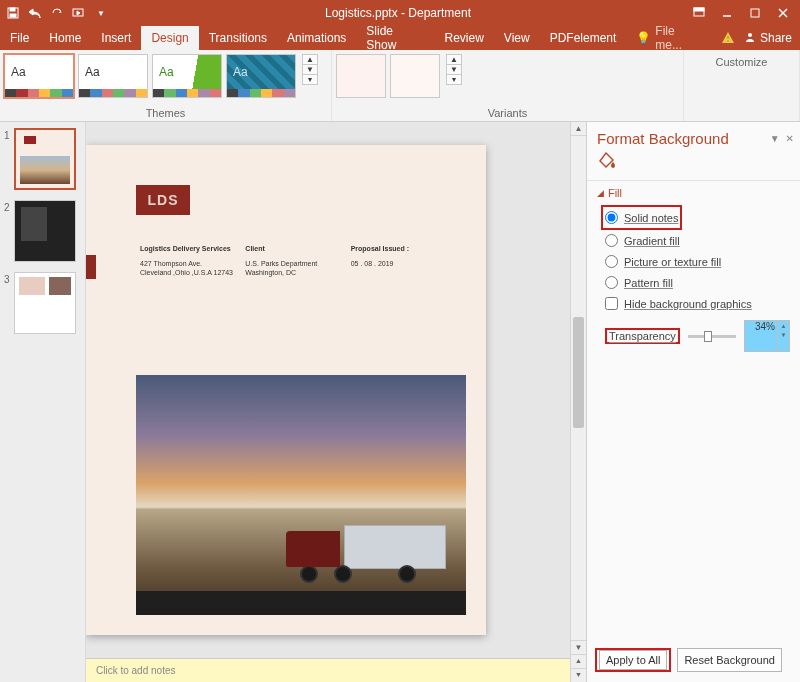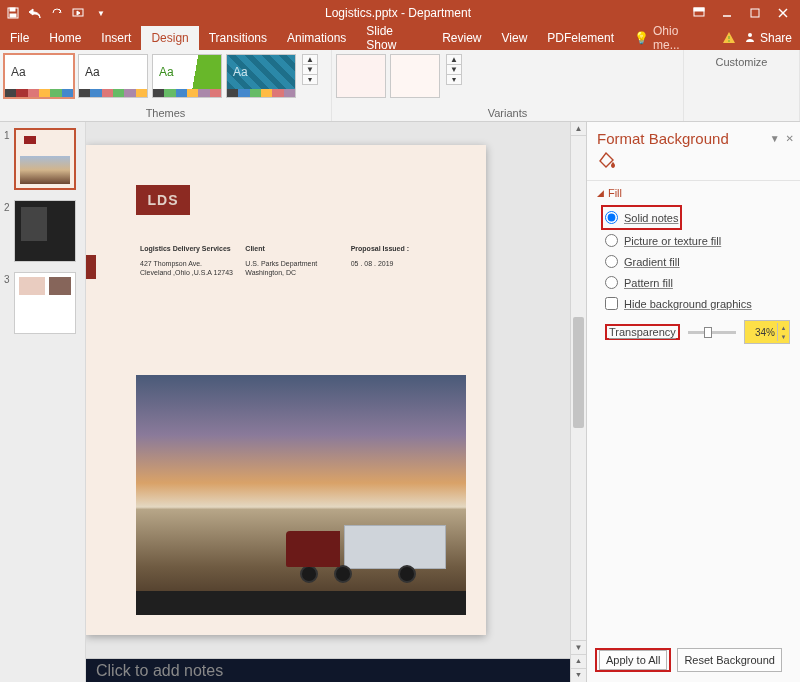--- a/index.html
+++ b/index.html
@@ -65,21 +65,21 @@
   .info-col .h { font-weight:600; margin-bottom:8px; font-size:7px; }
   .info-col .l { margin-bottom:2px; }
   .hero { position:absolute; left:50px; top:230px; width:330px; height:240px; background:linear-gradient(180deg,#4a5a78 0%, #8a7a9a 25%, #d9a268 45%, #e4d8c2 55%, #b7a688 56%, #6f5b42 80%, #3e2c1e 100%); overflow:hidden; }
   .hero .title { position:absolute; left:20px; top:18px; color:#fff; font-size:22px; font-weight:bold; line-height:24px; }
   .hero .truck { position:absolute; right:20px; bottom:20px; width:160px; height:70px; }
   .hero .truck::before { content:""; position:absolute; right:0; top:0; width:100px; height:42px; background:#cfd4da; border:1px solid #aab0b8; }
   .hero .truck::after { content:""; position:absolute; left:0; top:6px; width:54px; height:36px; background:#6b1a18; border-radius:4px 0 0 2px; }
   .hero .wheel1,.hero .wheel2,.hero .wheel3 { position:absolute; bottom:12px; width:18px; height:18px; background:#1a1a1a; border-radius:50%; border:2px solid #333; }
   .hero .wheel1{left:14px;} .hero .wheel2{left:48px;} .hero .wheel3{right:30px;}
   .hero .road { position:absolute; left:0; right:0; bottom:0; height:24px; background:#1f1f1f; }
-  .notes { height:24px; border-top:1px solid #ccc; background:#0f172a; display:flex; align-items:center; padding-left:10px; font-size:16px; color:#888; }
+  .notes { height:24px; border-top:1px solid #ccc; background:#fef9c3; display:flex; align-items:center; padding-left:10px; font-size:10px; color:#888; }
   .vs-canvas { width:16px; background:#efefef; border-left:1px solid #d4d4d4; display:flex; flex-direction:column; }
   .vs-canvas .ar { height:14px; display:flex; align-items:center; justify-content:center; font-size:8px; color:#666; border-bottom:1px solid #d4d4d4; }
   .vs-canvas .track { flex:1; position:relative; }
   .vs-canvas .thumb-bar { position:absolute; left:2px; right:2px; top:36%; height:22%; background:#c4c4c4; border-radius:2px; }
   .vs-canvas .arb { height:14px; display:flex; align-items:center; justify-content:center; font-size:8px; color:#666; border-top:1px solid #d4d4d4; }
   .vs-canvas .sm { height:14px; border-top:1px solid #d4d4d4; font-size:8px; display:flex; align-items:center; justify-content:center; color:#666; }
   
   .fb-pane { width:214px; background:#fafafa; border-left:1px solid #d0d0d0; display:flex; flex-direction:column; font-size:12px; }
   .fb-head { display:flex; align-items:center; padding:8px 6px 2px 10px; color:#b7472a; font-size:15px; }
   .fb-head .x { margin-left:auto; display:flex; gap:6px; font-size:10px; color:#888; }
@@ -90,21 +90,21 @@
   .fb-options input[type=radio], .fb-options input[type=checkbox] { margin:0; }
   .redbox { border:2px solid #c81d1d; padding:0 2px; display:inline-block; }
   .fb-row { display:flex; align-items:center; padding:6px 10px 6px 18px; gap:8px; font-size:11px; }
   .fb-row .lbl { text-decoration:underline; text-decoration-color:#999; text-underline-offset:2px; color:#444; }
   .color-btn { width:34px; height:22px; border:1px solid #bfbfbf; background:#f5f5f5; display:flex; align-items:center; justify-content:center; margin-left:auto; }
   .color-btn::after { content:""; width:0; height:0; border-left:4px solid transparent; border-right:4px solid transparent; border-top:4px solid #666; margin-left:4px; }
   .color-btn .drop { width:12px; height:12px; background:conic-gradient(#f44,#ff4,#4f4,#4ff,#44f,#f4f,#f44); border-radius:50%; }
   .slider { flex:1; height:14px; display:flex; align-items:center; }
   .slider .track2 { flex:1; height:3px; background:#c8c8c8; position:relative; }
   .slider .knob { position:absolute; top:-4px; left:34%; width:8px; height:11px; background:#fff; border:1px solid #888; }
-  .spin { width:46px; height:24px; border:1px solid #bfbfbf; background:#fde047; display:flex; align-items:center; font-size:10px; }
+  .spin { width:46px; height:32px; border:1px solid #bfbfbf; background:#7dd3fc; display:flex; font-size:10px; }
   .spin span { flex:1; text-align:right; padding-right:2px; }
   .spin .ars { width:12px; display:flex; flex-direction:column; border-left:1px solid #bfbfbf; }
   .spin .ars div { height:9px; font-size:6px; display:flex; align-items:center; justify-content:center; color:#666; }
   .fb-footer { margin-top:auto; padding:8px 8px 10px 8px; display:flex; gap:6px; }
   .fb-footer button { font-size:11px; padding:3px 6px; background:#fdfdfd; border:1px solid #b5b5b5; color:#333; }
   .underline-hint { text-decoration:underline; text-underline-offset:1px; text-decoration-color:#888; }
 </style>
 </head>
 <body>
 
@@ -168,21 +168,21 @@
   <div class="tab">Insert</div>
   <div class="tab active">Design</div>
   <div class="tab">Transitions</div>
   <div class="tab">Animations</div>
   <div class="tab">Slide Show</div>
   <div class="tab">Review</div>
   <div class="tab">View</div>
   <div class="tab">PDFelement</div>
   <div class="tab tell">
       <span style="margin-right:4px;">💡</span>
-      <span>Ohio me...</span>
+      <span>File me...</span>
     </div>
   <div class="spacer"></div>
   <div class="warn">
       <svg width="14" height="14" viewBox="0 0 14 14">
         <path d="M7 1L13 12H1z" fill="#f7c340"></path>
         <line x1="7" y1="5" x2="7" y2="8" stroke="#5a3"></line>
         <circle cx="7" cy="10" r="0.8" fill="#5a3"></circle>
       </svg>
     </div>
   <div class="share">
@@ -347,25 +347,25 @@
     </div>
     <div class="fb-options">
       <span class="redbox" style="margin-left:-4px;">
         <label>
             <input type="radio" name="fill" checked="" style="">
             <span class="underline-hint">Solid notes</span>
           </label>
       </span>
       <label>
           <input type="radio" name="fill" style="">
-          <span class="underline-hint">Picture or texture fill</span>
+          <span class="underline-hint">Gradient fill</span>
         </label>
       <label>
           <input type="radio" name="fill" style="">
-          <span class="underline-hint">Gradient fill</span>
+          <span class="underline-hint">Picture or texture fill</span>
         </label>
       <label>
           <input type="radio" name="fill" style="">
           <span class="underline-hint">Pattern fill</span>
         </label>
       <label>
           <input type="checkbox" style="">
           <span class="underline-hint">Hide background graphics</span>
         </label>
     </div>

